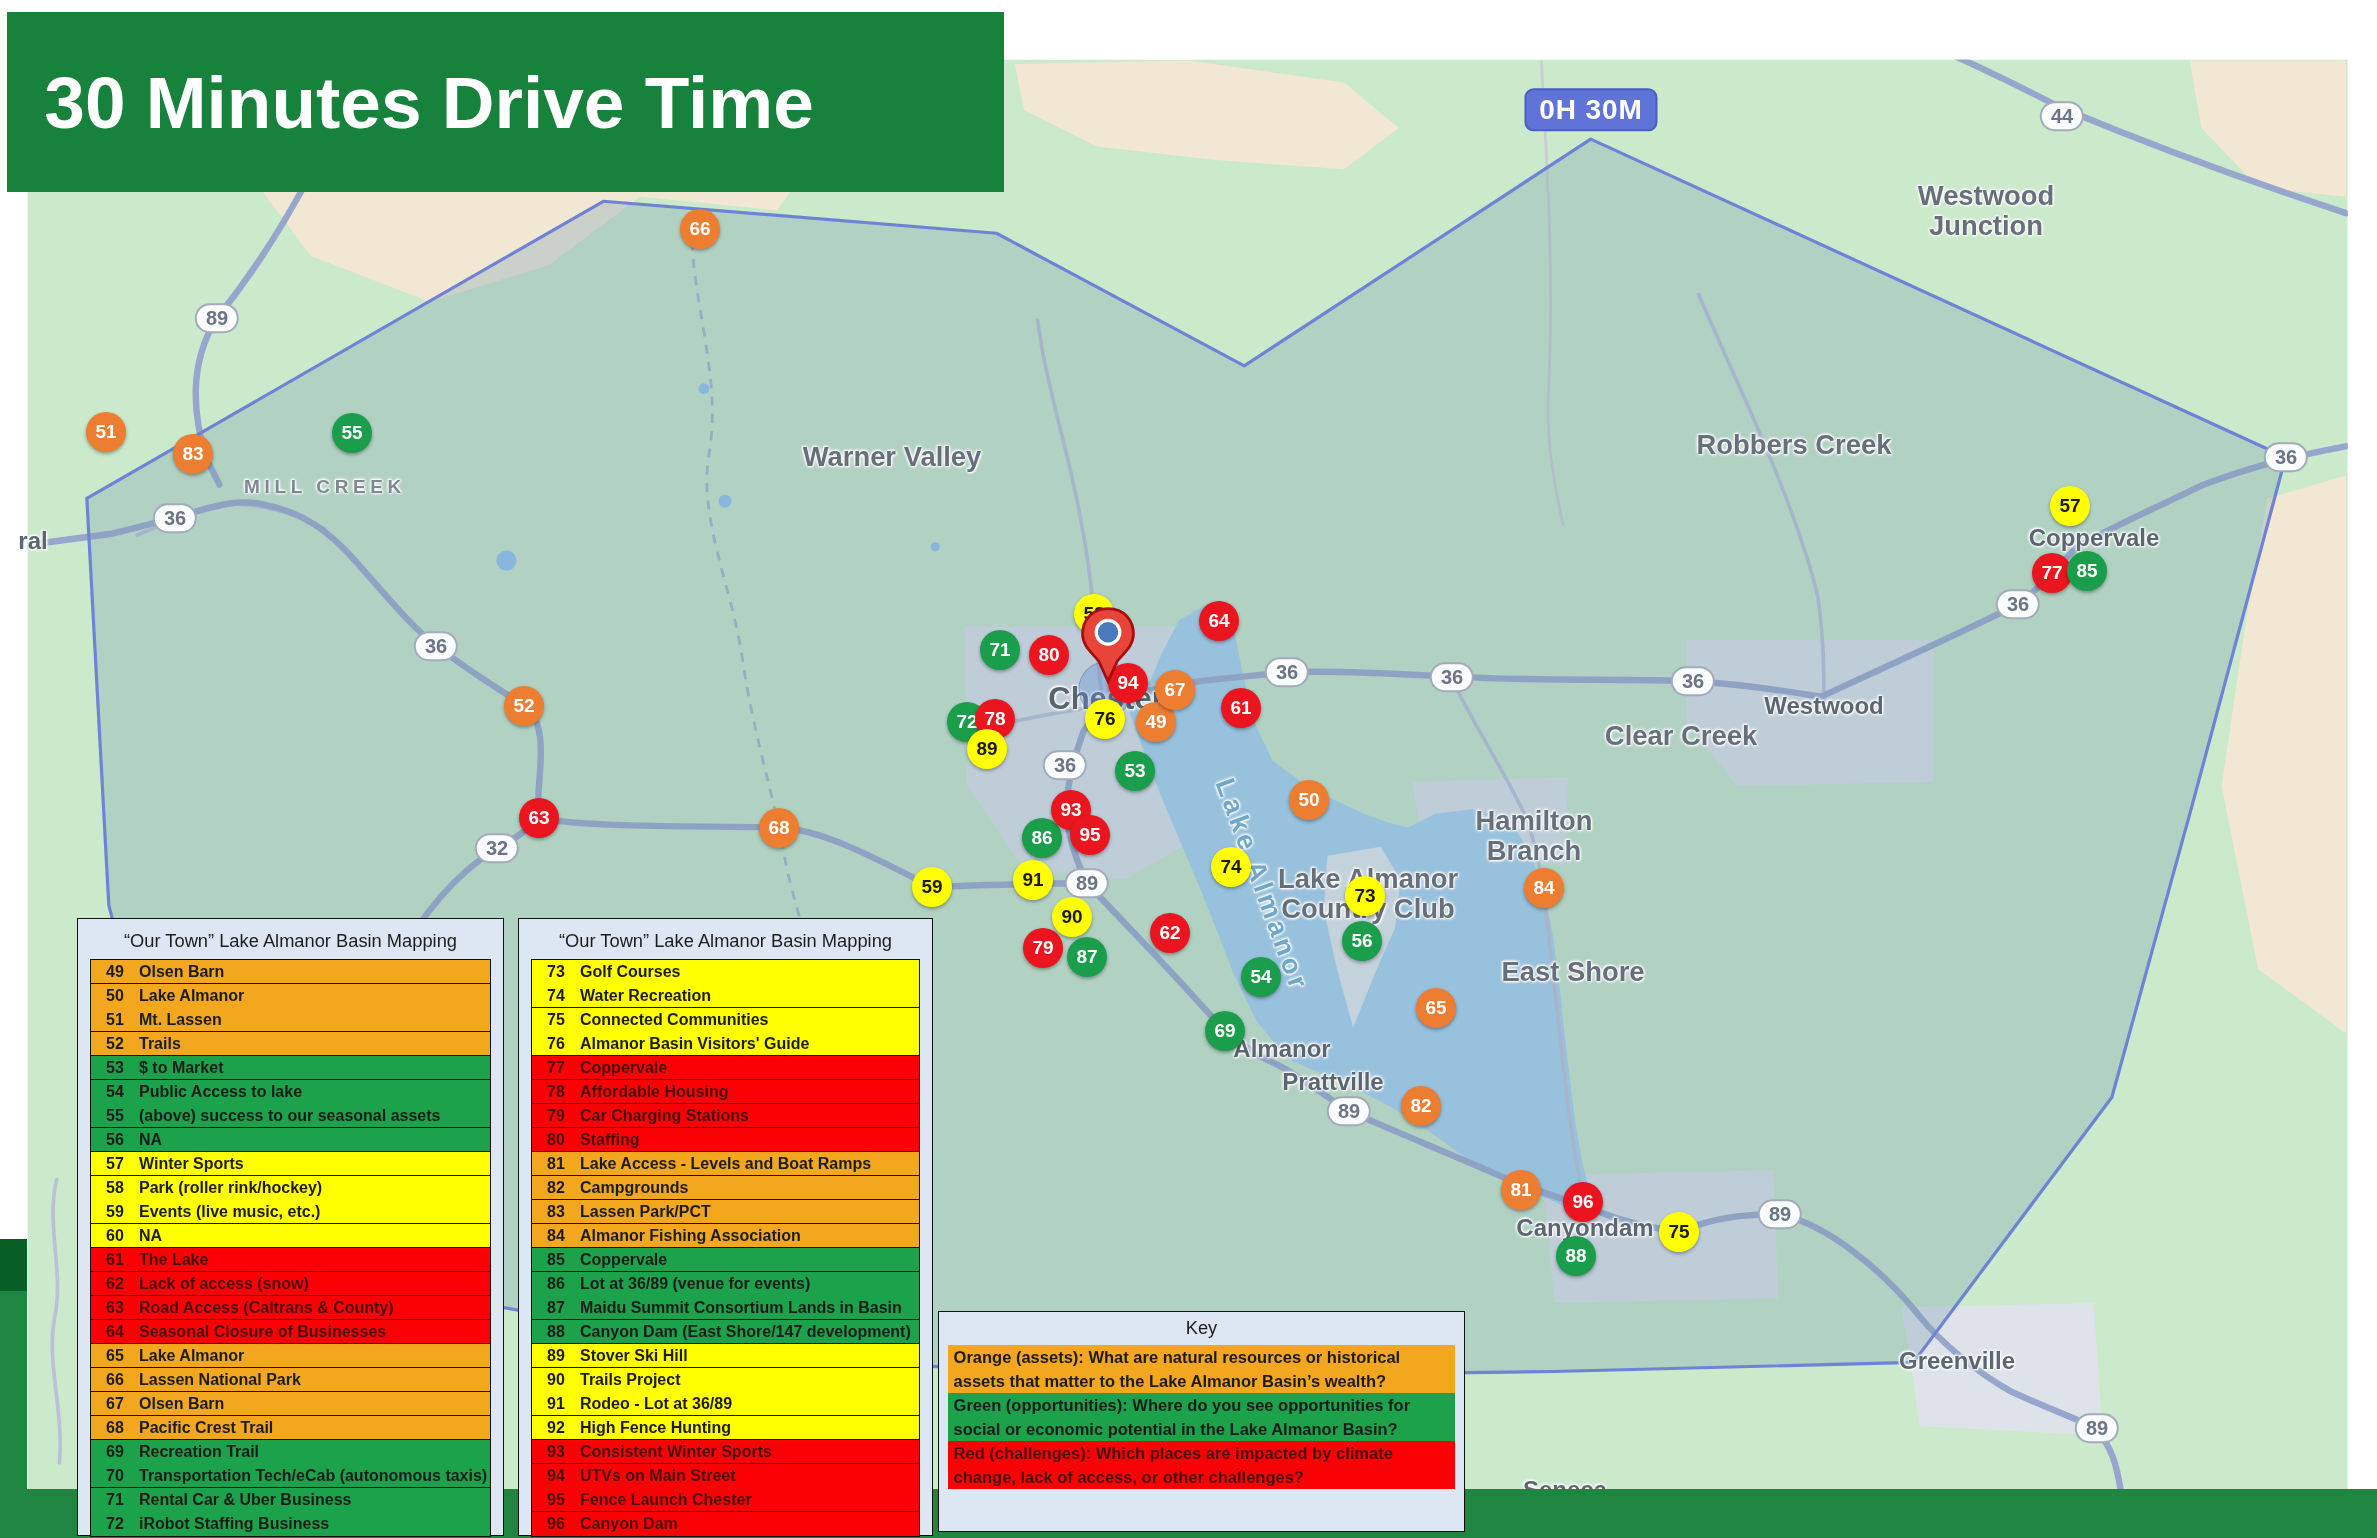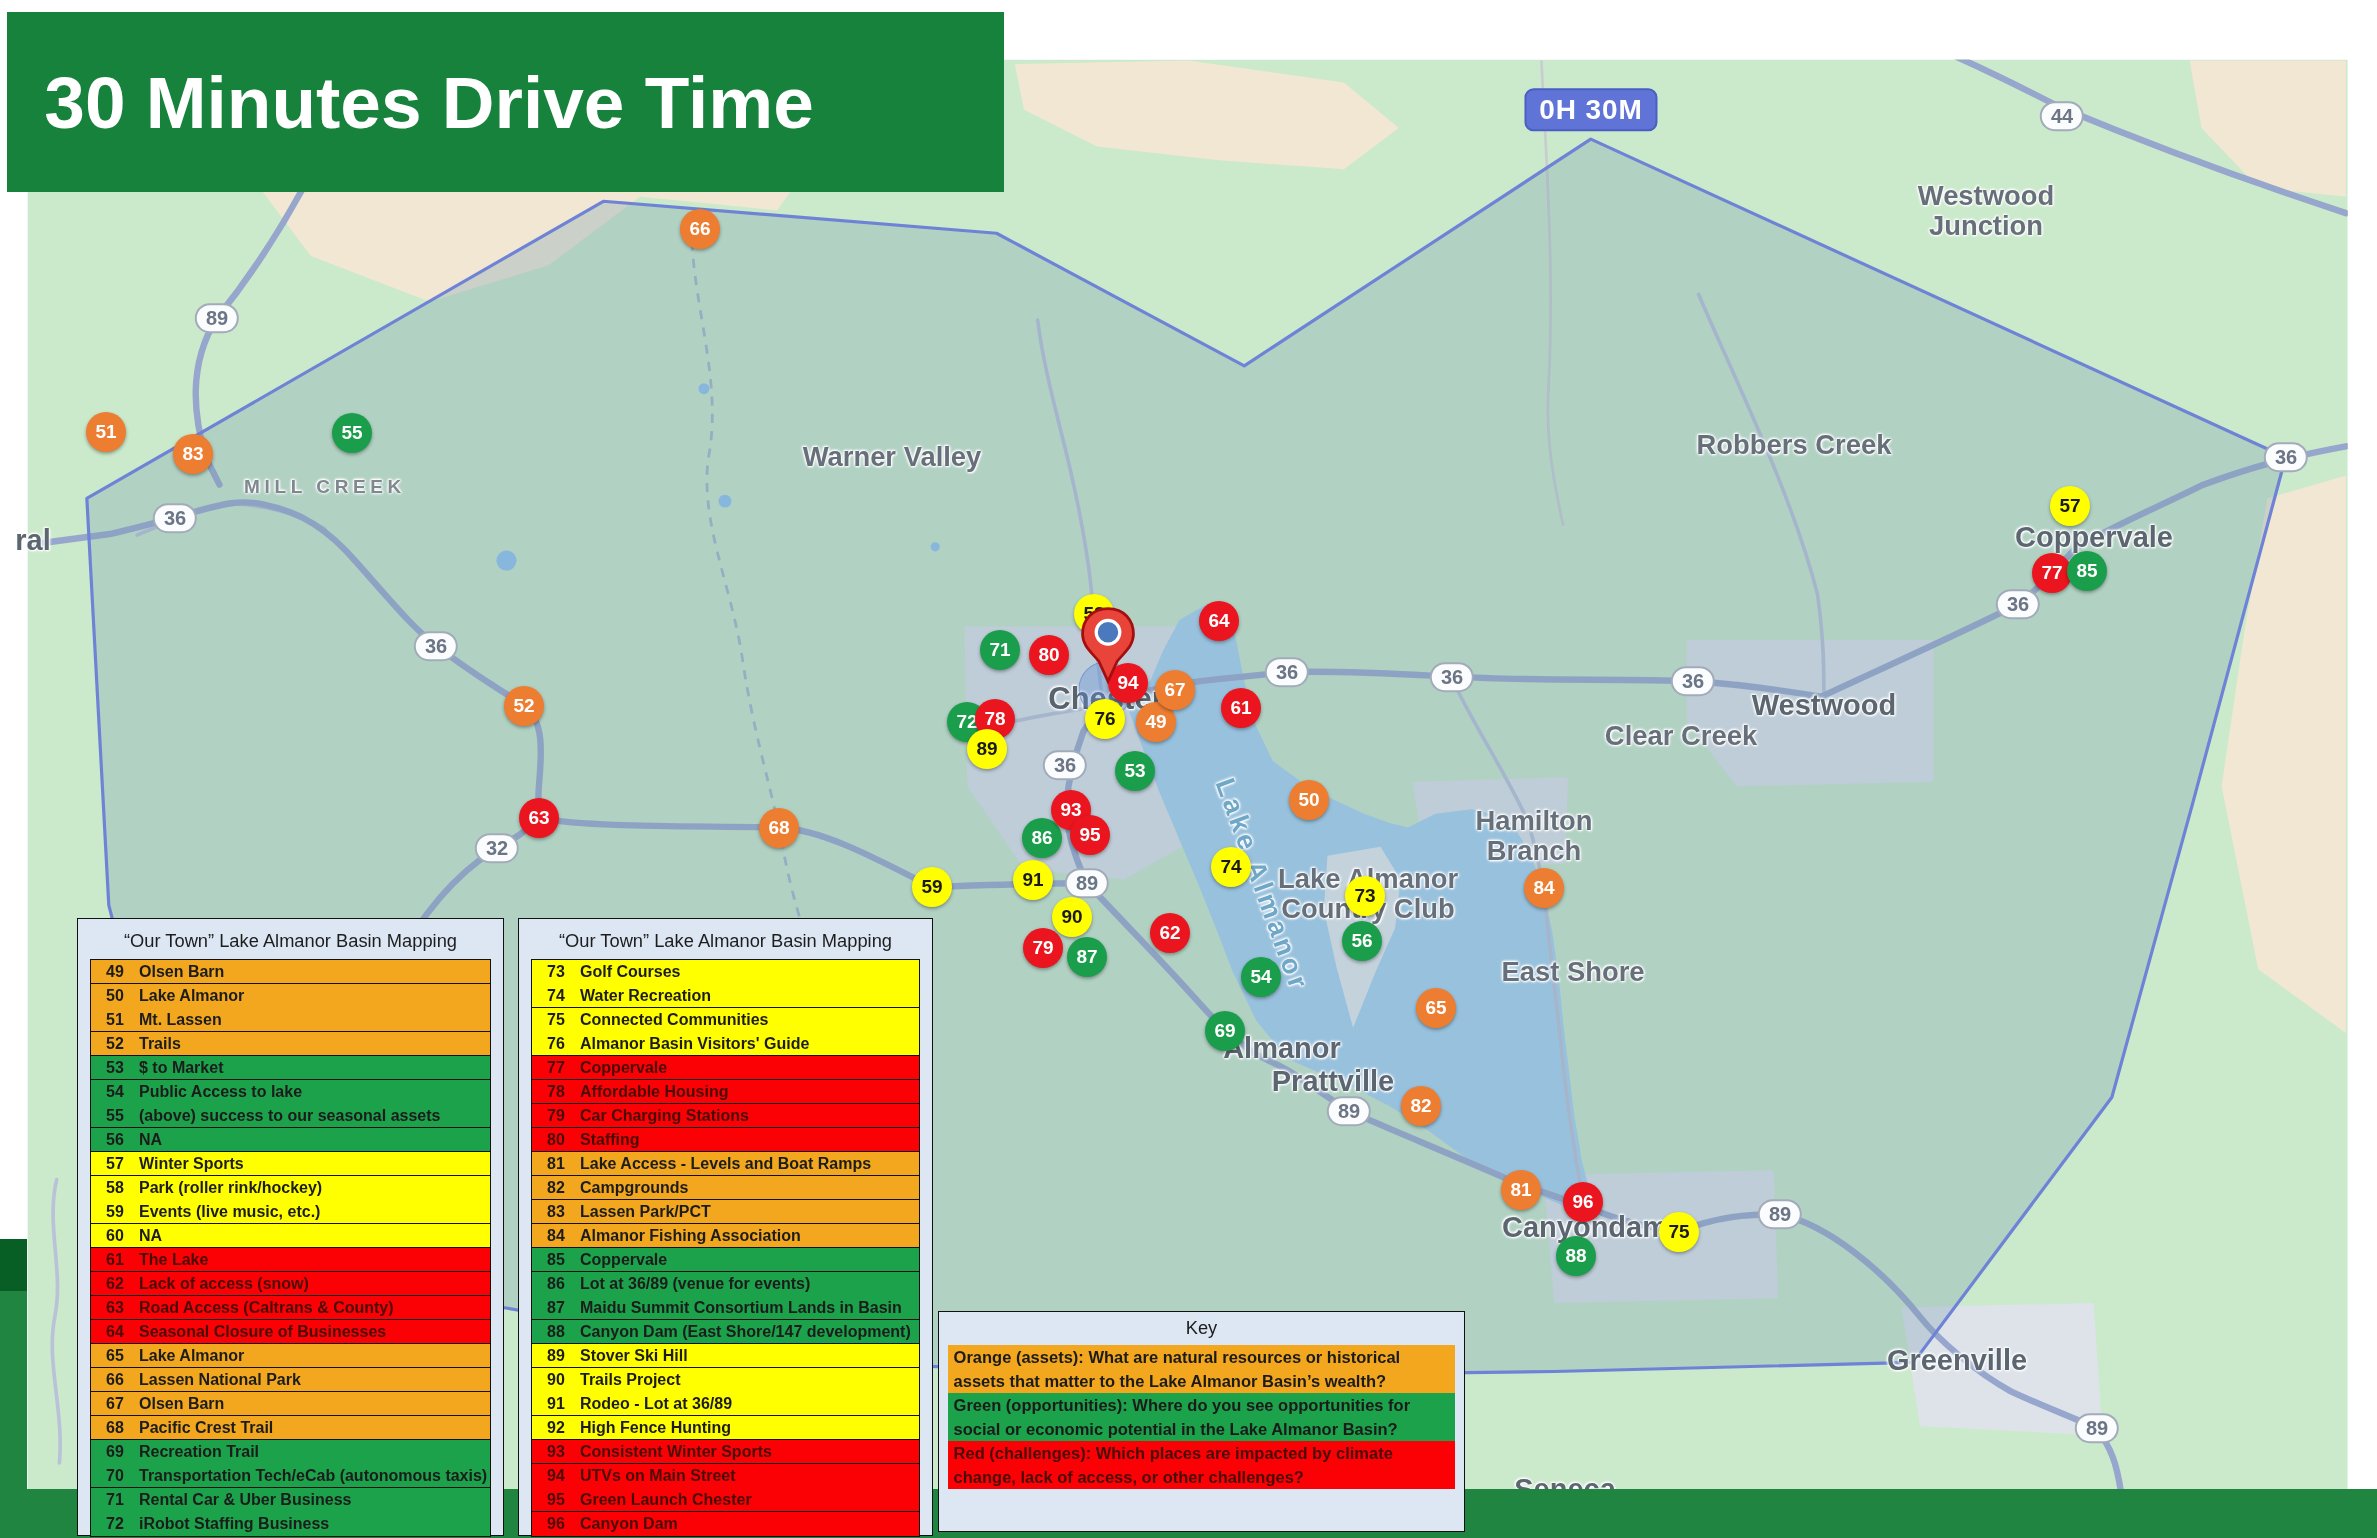--- a/index.html
+++ b/index.html
@@ -7,21 +7,21 @@
   .stage{position:relative;width:2377px;height:1538px;background:#ffffff;overflow:hidden;}
 
   
   .map-svg{position:absolute;left:0;top:0;z-index:0;}
 
   
   .place{position:absolute;transform:translate(-50%,-50%);text-align:center;white-space:nowrap;z-index:4;
          color:#5c6670;line-height:1.1;
          text-shadow:0 0 3.7px #fff,0 0 3.7px #fff,0.9px 0.9px 1.8px #fff,-0.9px -0.9px 1.8px #fff;}
   .place.city{font-size:31px;font-weight:700;color:#5a646e;}
-  .place.town{font-size:29px;font-weight:700;color:#5c6670;}
+  .place.town{font-size:24px;font-weight:700;color:#5c6670;}
   .place.area{font-size:27.4px;font-weight:700;color:#67707a;}
   .place.small{font-size:19px;font-weight:700;letter-spacing:4.6px;color:#7f878f;}
   .place.water{font-size:27.4px;font-weight:700;color:#6fa7c8;letter-spacing:3.7px;}
 
   .shield{position:absolute;transform:translate(-50%,-50%);z-index:5;background:#fbfcfe;border:2.7px solid #a2abba;
           border-radius:15.5px;color:#6b7585;font-size:20px;font-weight:700;padding:1.8px 9.1px;line-height:1.1;}
 
   .marker{position:absolute;transform:translate(-50%,-50%);z-index:6;width:40px;height:40px;border-radius:50%;
           display:flex;align-items:center;justify-content:center;font-size:19px;font-weight:700;color:#fff;
           box-shadow:0 1.8px 3.7px rgba(0,0,0,.35);cursor:pointer;}
@@ -475,21 +475,21 @@
         <div class="legend-row red">
           <span class="num">93</span>
           <span class="lab">Consistent Winter Sports</span>
         </div>
         <div class="legend-row red joined">
           <span class="num">94</span>
           <span class="lab">UTVs on Main Street</span>
         </div>
         <div class="legend-row red">
           <span class="num">95</span>
-          <span class="lab">Green Launch Chester</span>
+          <span class="lab">Fence Launch Chester</span>
         </div>
         <div class="legend-row red">
           <span class="num">96</span>
           <span class="lab">Canyon Dam</span>
         </div>
       </div>
   </div>
 
   <div class="keybox">
     <div class="ktitle">Key</div>

